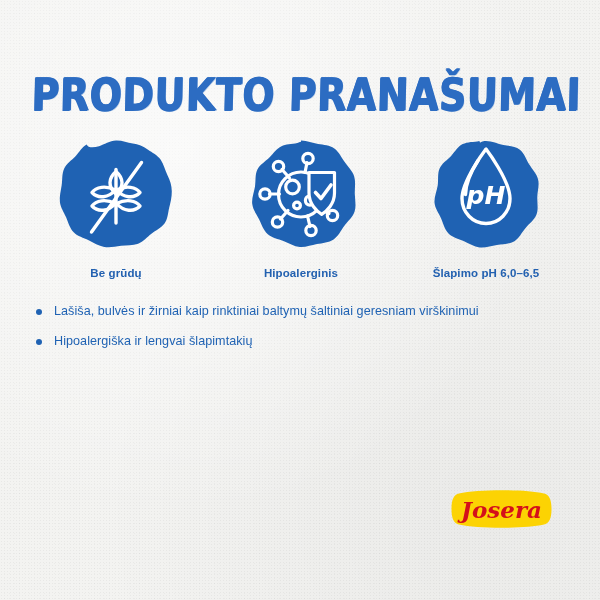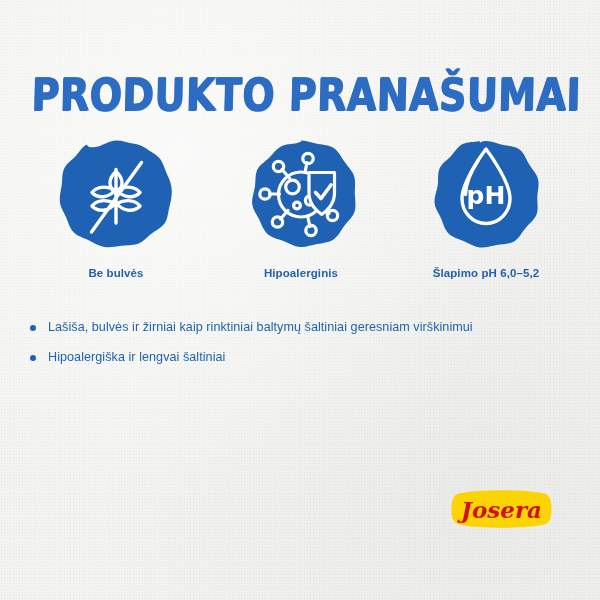--- a/index.html
+++ b/index.html
@@ -76,39 +76,39 @@
   .feature {
     width: 176px;
     display: flex;
     flex-direction: column;
     align-items: center;
   }
   .badge {
     position: relative;
     width: 116px;
     height: 116px;
+    font-style: italic;
   }
   .badge svg { display: block; }
   .feature-label {
     margin-top: 13px;
     font-size: 11.5px;
     font-weight: bold;
     color: #2361b0;
     text-align: center;
     letter-spacing: .1px;
     white-space: nowrap;
   }
 
   
   #bullets {
     position: absolute;
-    left: 30px;
+    left: 36px;
     top: 303px;
     width: 545px;
-    margin-top: 16px;
   }
   .bullet-row {
     display: flex;
     align-items: flex-start;
     margin-bottom: 13.5px;
   }
   .bullet-dot {
     flex: 0 0 auto;
     width: 6px;
     height: 6px;
@@ -159,21 +159,21 @@
             <path d="M57.5 52 C47.5 47 38 49 34 54.5 C40 61 50.5 60 57.5 52 Z"></path>
             <path d="M57.5 65.5 C47.5 60.5 38 62.5 34 68 C40 74.5 50.5 73.5 57.5 65.5 Z"></path>
 
             <path d="M58.5 52 C68.5 47 78 49 82 54.5 C76 61 65.5 60 58.5 52 Z"></path>
             <path d="M58.5 65.5 C68.5 60.5 78 62.5 82 68 C76 74.5 65.5 73.5 58.5 65.5 Z"></path>
 
             <path d="M83.5 24.5 L33.5 94"></path>
           </g>
         </svg>
       </div>
-      <div class="feature-label">Be bulvės</div>
+      <div class="feature-label">Be grūdų</div>
     </div>
 
     <div class="feature">
       <div class="badge">
         <svg width="116" height="116" viewBox="0 0 116 116" aria-hidden="true">
           <path fill="#1f62b3" d="M58 2.5c6.1-.1 11.4 2.6 17.1 3.4 5.7.8 11.5 1.1 16.2 4.5 4.7 3.4 7.1 8.9 10.4 13.7 3.3 4.8 7.8 8.8 9.5 14.4 1.7 5.6.4 11.5.6 17.5.2 6 1.6 12-.2 17.6-1.8 5.6-6.6 9.5-10.2 14.2-3.6 4.7-6 10.4-10.8 13.7-4.8 3.3-11 3.5-16.7 4.6-5.7 1.1-11.2 3.4-17.1 2.9-5.9-.5-11-3.9-16.4-6-5.4-2.1-11.3-2.9-15.6-6.7-4.3-3.8-6.1-9.6-8.6-14.8-2.5-5.2-6.4-9.9-7-15.7-.6-5.8 1.9-11.4 2.8-17.2.9-5.8-.1-11.9 2.4-17 2.5-5.1 8-8.1 12-12.1 4-4 7.1-9 12.1-11.3C42.5 5.9 48.6 6.4 54.3 5c1.2-.3 2.4-1.1 3.7-1.2z"></path>
           <g fill="none" stroke="#ffffff" stroke-width="3.2" stroke-linecap="round" stroke-linejoin="round">
 
             <path d="M46.5 40 L39 31.5"></path>
             <path d="M36.5 56 L26.5 56"></path>
@@ -209,33 +209,33 @@
           <path fill="#1f62b3" d="M58 3c6.3 0 11.7 2.9 17.4 4.1 5.7 1.2 11.9 .9 16.5 4.6 4.6 3.7 6.3 9.8 9.4 14.8 3.1 5 7.4 9.2 8.8 14.9 1.4 5.7-.6 11.6-.8 17.6-.2 6 1.3 12.1-.8 17.6-2.1 5.5-7.3 9.1-11.1 13.6-3.8 4.5-6.4 10.2-11.4 13.2-5 3-11.3 2.7-17.1 3.6-5.8.9-11.4 3.1-17.2 2.4-5.8-.7-10.9-4-16.1-6.4-5.2-2.4-11.1-3.6-15.1-7.6-4-4-5.2-9.9-7.5-15.1-2.3-5.2-6.1-10-6.5-15.7-.4-5.7 2.3-11.2 3.2-17 .9-5.8-.4-12 1.9-17.2 2.3-5.2 7.6-8.4 11.5-12.5 3.9-4.1 6.7-9.3 11.6-11.8 4.9-2.5 11-2 16.7-3.2C52.6 6.6 51.7 3 58 3z"></path>
           <g fill="none" stroke="#ffffff" stroke-width="3.4" stroke-linecap="round" stroke-linejoin="round">
 
             <path d="M58 11 C58 11 34 42.5 34 60.5 C34 74.5 44.8 85.5 58 85.5 C71.2 85.5 82 74.5 82 60.5 C82 42.5 58 11 58 11 Z"></path>
 
             <path d="M50 22.5 C44 32 37.5 45 37.5 56.5"></path>
           </g>
           <text x="58" y="66" text-anchor="middle" font-family="DejaVu Sans, sans-serif" font-size="25" font-weight="bold" fill="#ffffff">pH</text>
         </svg>
       </div>
-      <div class="feature-label">Šlapimo pH 6,0–5,2</div>
+      <div class="feature-label">Šlapimo pH 6,0–6,5</div>
     </div>
 
   </div>
 
   <div id="bullets">
     <div class="bullet-row">
       <span class="bullet-dot"></span>
       <span class="bullet-text">Lašiša, bulvės ir žirniai kaip rinktiniai baltymų šaltiniai geresniam virškinimui</span>
     </div>
     <div class="bullet-row">
       <span class="bullet-dot"></span>
-      <span class="bullet-text">Hipoalergiška ir lengvai šaltiniai</span>
+      <span class="bullet-text">Hipoalergiška ir lengvai šlapimtakių</span>
     </div>
   </div>
 
   <div id="logo">
     <svg width="103" height="44" viewBox="0 0 103 44" aria-hidden="true">
       <path fill="#fcd303" d="M9 6.5 C28 2.2 75 2.2 94 6.5 C99 7.6 101.5 12 101.5 22 C101.5 32 99 36.4 94 37.5 C75 41.8 28 41.8 9 37.5 C4 36.4 1.5 32 1.5 22 C1.5 12 4 7.6 9 6.5 Z"></path>
       <text x="51.5" y="30.5" text-anchor="middle" font-family="DejaVu Serif, serif" font-size="23" font-style="italic" font-weight="bold" fill="#d4101a">Josera</text>
     </svg>
   </div>
 

